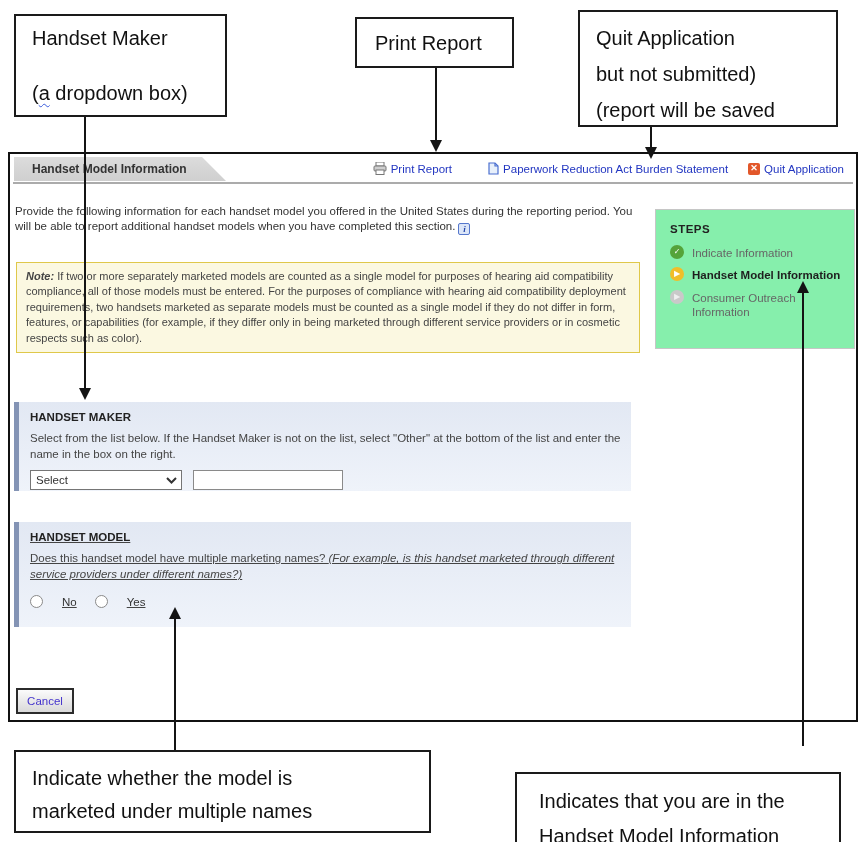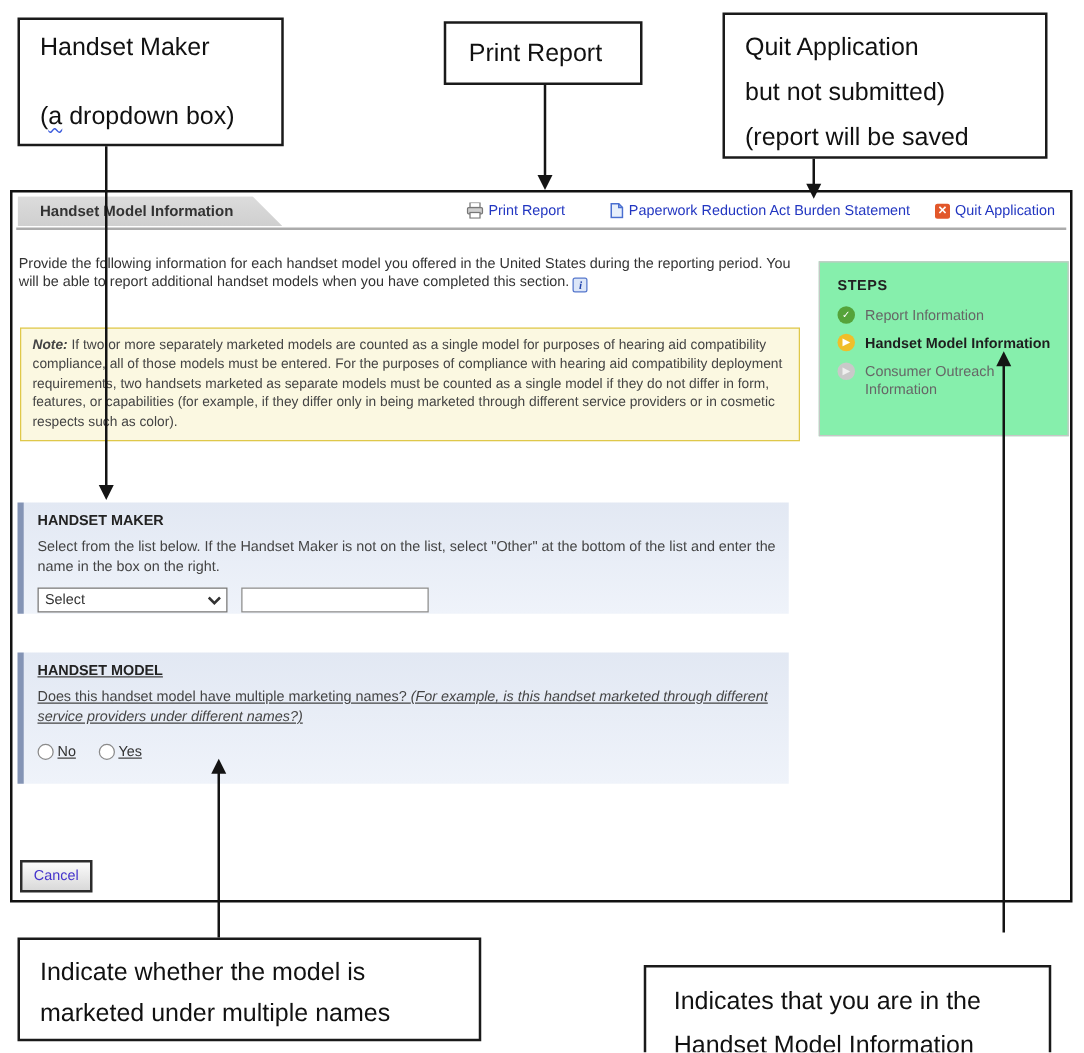--- a/index.html
+++ b/index.html
@@ -11,21 +11,21 @@
   body{background:#fff;font-family:"Liberation Sans", sans-serif;}
   .page{position:relative;width:867px;height:842px;background:#fff;overflow:hidden;}
 
   
   .callout{position:absolute;border:2px solid #1a1a1a;background:#fff;color:#111;
            font-size:20px;line-height:1.0;}
   .co1{left:14px;top:14px;width:213px;height:103px;padding:12px 16px;
        display:flex;flex-direction:column;justify-content:space-between;}
   .co2{left:355px;top:17px;width:159px;height:51px;display:flex;align-items:center;padding-left:18px;}
   .co3{left:578px;top:10px;width:260px;height:117px;padding:8px 0 0 16px;line-height:36px;}
-  .co4{left:14px;top:750px;width:371px;height:83px;padding:10px 0 0 16px;line-height:33px;}
+  .co4{left:14px;top:750px;width:417px;height:83px;padding:10px 0 0 16px;line-height:33px;}
   .co5{left:515px;top:772px;width:326px;height:86px;padding:10px 0 12px 22px;line-height:35px;}
   .wavy{text-decoration:underline;text-decoration-style:wavy;text-decoration-color:#3b5bdc;
         text-decoration-thickness:1px;text-underline-offset:3px;}
 
   
   .aline{position:absolute;width:2px;background:#141414;z-index:30;}
   .ah{position:absolute;width:0;height:0;z-index:30;}
   .ah-down{border-left:6px solid transparent;border-right:6px solid transparent;border-top:12px solid #141414;}
   .ah-up{border-left:6px solid transparent;border-right:6px solid transparent;border-bottom:12px solid #141414;}
 
@@ -68,21 +68,21 @@
            background:linear-gradient(180deg,#E2E8F3,#EFF3FA);padding:9px 11px;color:#444;}
   .sec-maker{top:248px;height:89px;}
   .sec-model{top:368px;height:105px;text-decoration:underline;}
   .sec-title{font-weight:bold;color:#222;margin-bottom:7px;font-size:11.5px;}
   .sec-text{width:598px;line-height:1.4;}
   .controls{display:flex;gap:11px;margin-top:8px;}
   .selectbox{width:152px;height:20px;background:#fff;border:1px solid #757575;display:flex;
              align-items:center;justify-content:space-between;padding:0 4px 0 5px;color:#333;cursor:pointer;}
   .textinput{width:150px;height:20px;border:1px solid #8a8a8a;background:#fff;font-size:11.5px;padding:0 4px;}
   .radios{display:flex;align-items:center;gap:18px;margin-top:13px;color:#333;}
-  .radio{display:flex;align-items:center;gap:3px;cursor:pointer;}
+  .radio{display:flex;align-items:center;gap:19px;cursor:pointer;}
   .rdot{width:13px;height:13px;border:1px solid #8a8a8a;border-radius:50%;background:#fff;}
 
   .cancel{position:absolute;left:6px;top:534px;width:58px;height:26px;
           border:2px solid #2b2b2b;background:linear-gradient(#fbfbfb,#d9d9d9);
           color:var(--cancel_text);font-size:11.5px;font-family:"Liberation Sans",sans-serif;cursor:pointer;}
 </style>
 </head>
 <body>
 
 <div class="page">
@@ -160,21 +160,21 @@
     <p class="intro"><span>Provide the following information for each handset model you offered in the United States during the reporting period. You will be able to report additional handset models when you have completed this section.</span><span class="info-ico">i</span></p>
 
     <div class="note">
       <b>Note:</b><span> If two or more separately marketed models are counted as a single model for purposes of hearing aid compatibility compliance, all of those models must be entered.  For the purposes of compliance with hearing aid compatibility deployment requirements, two handsets marketed as separate models must be counted as a single model if they do not differ in form, features, or capabilities (for example, if they differ only in being marketed through different service providers or in cosmetic respects such as color).</span>
     </div>
 
     <div class="steps">
       <div class="steps-title">STEPS</div>
       <div class="step">
         <span class="sico complete">✓</span>
-        <span class="lbl">Report Information</span>
+        <span class="lbl">Indicate Information</span>
       </div>
       <div class="step active">
         <span class="sico active">▶</span>
         <span class="lbl">Handset Model Information</span>
       </div>
       <div class="step">
         <span class="sico pending">▶</span>
         <span class="lbl" style="width:120px">Consumer Outreach Information</span>
       </div>
     </div>

